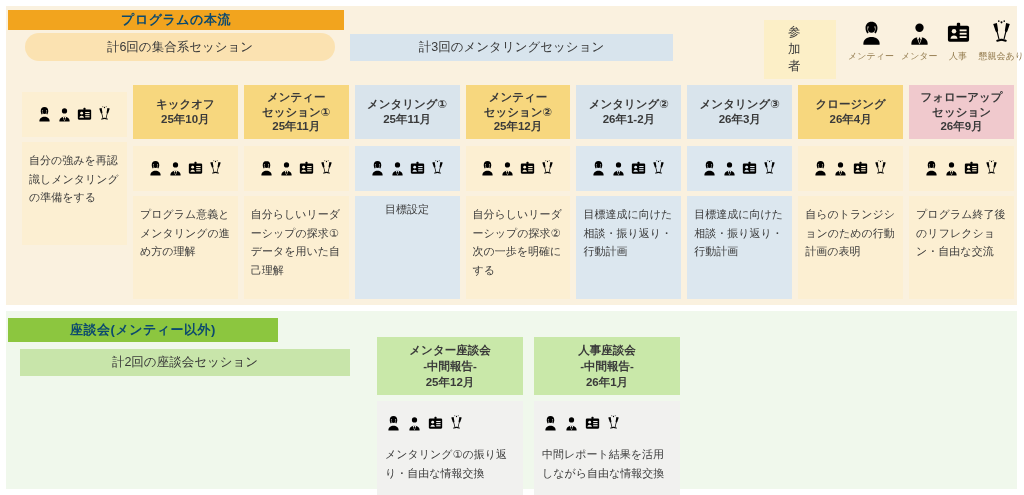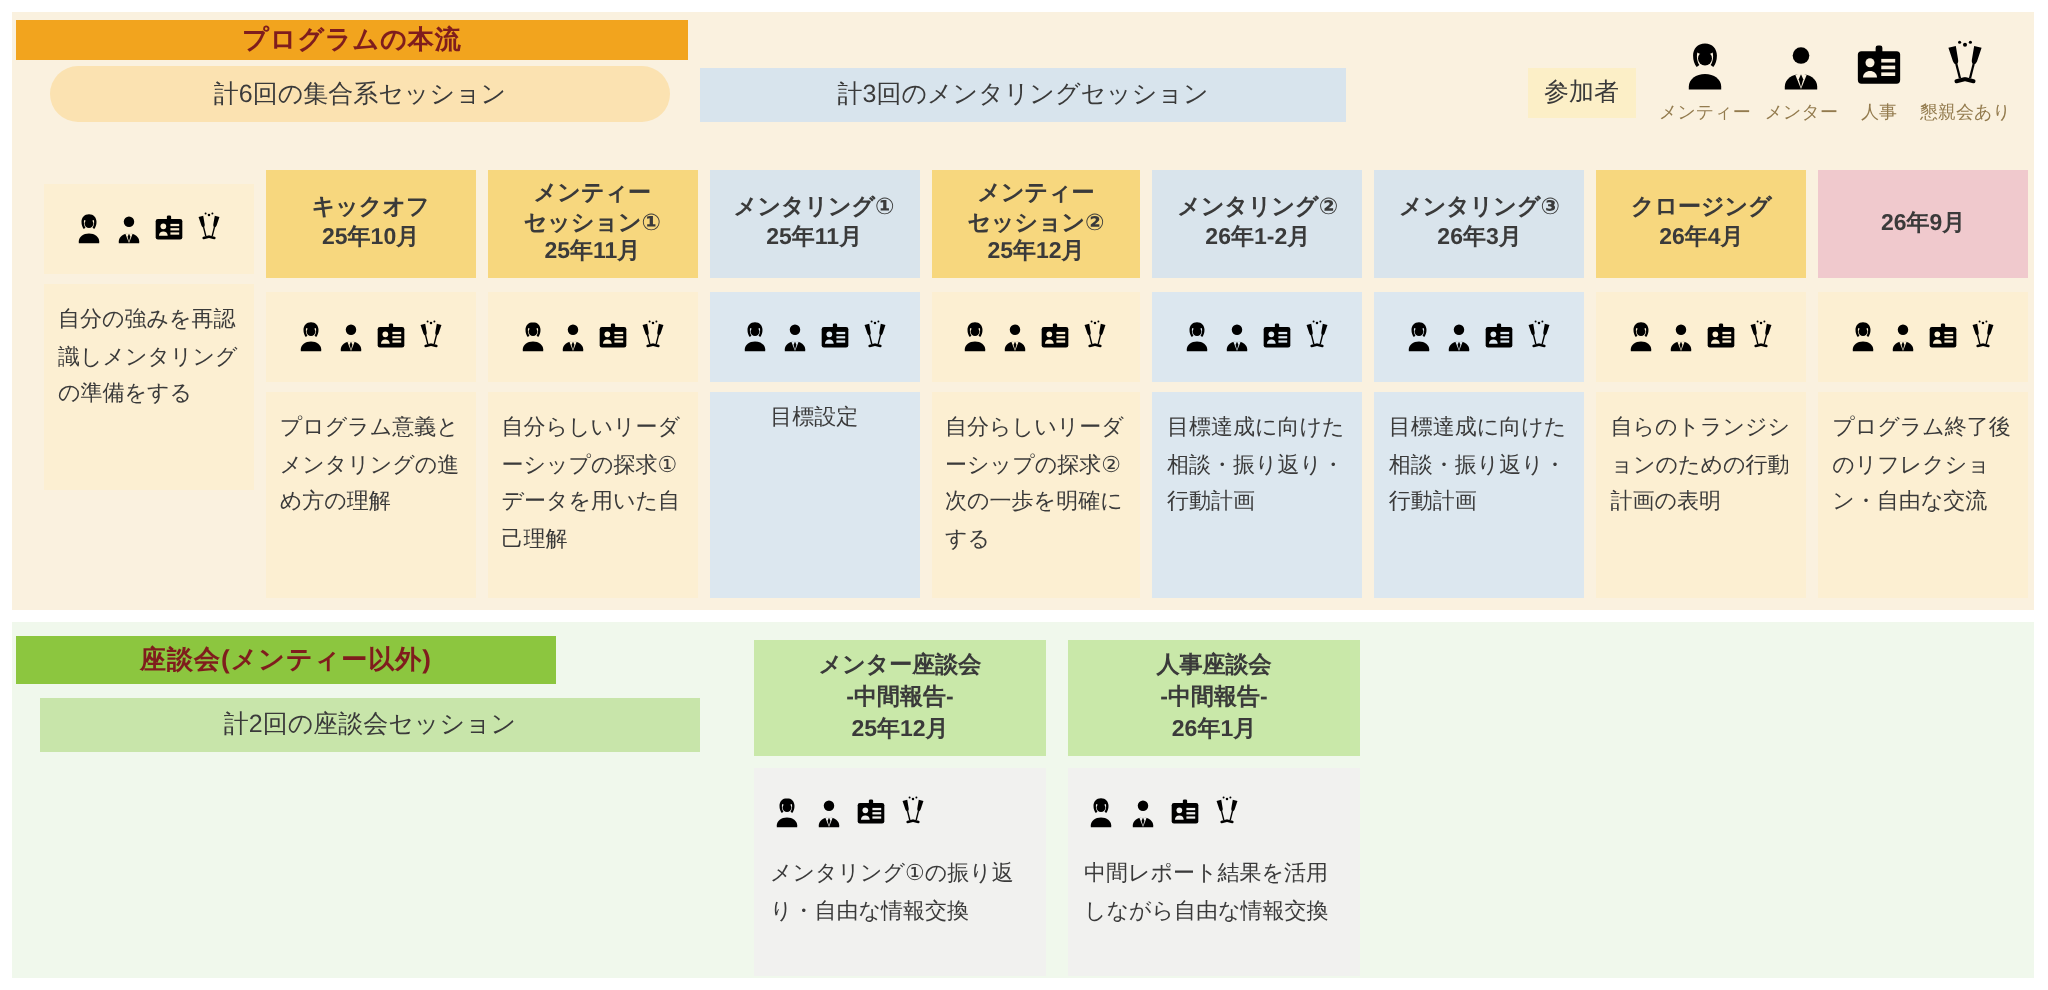--- a/index.html
+++ b/index.html
@@ -7,32 +7,32 @@
     width:1024px; height:495px; background:#ffffff;
     font-family:"Liberation Sans","DejaVu Sans",sans-serif;
     color:#3a3a3a; -webkit-font-smoothing:antialiased;
   }
   #stage { position:relative; width:1024px; height:495px; overflow:hidden; }
 
   .panel-top    { position:absolute; left:6px; top:6px;  width:1011px; height:299px; background:#FAF1DF; }
   .panel-bottom { position:absolute; left:6px; top:311px; width:1011px; height:178px; background:#F0F8EC; }
 
   .bar { position:absolute; display:flex; align-items:center; justify-content:center;
-         color:#7f1d1d; font-weight:bold; font-size:13px; letter-spacing:.5px; }
+         color:#0c4a6e; font-weight:bold; font-size:13px; letter-spacing:.5px; }
   #bar-main  { left:8px; top:10px;  width:336px; height:20px; background:#F2A41E; }
   #bar-round { left:8px; top:318px; width:270px; height:24px; background:#8CC63F; }
 
   .band { position:absolute; display:flex; align-items:center; justify-content:center; font-size:12.5px; }
   #band-group     { left:25px;  top:33px;  width:310px; height:28px; background:#FBE2B1;border-radius:14px; }
   #band-mentoring { left:350px; top:34px;  width:323px; height:27px; background:#D8E4ED; }
   #band-round     { left:20px;  top:349px; width:330px; height:27px; background:#C8E5AA; }
 
   
   #legend { position:absolute; left:764px; top:20px; display:flex; gap:12px; align-items:flex-start; --bg:#FAF1DF; }
-  #legend-title { margin-top:14px; background:#FCEFC7; padding:4px 8px; font-size:12.5px; }
+  #legend-title { background:#FCEFC7; padding:4px 24px; font-size:12.5px; }
   #legend-roles { display:flex; gap:7px; }
   .role { display:flex; flex-direction:column; align-items:center; gap:3px; }
   .role .pic { width:27px; height:27px; }
   .role-label { font-size:9px; color:#937B4E; white-space:nowrap; }
 
   
   #columns-grid { position:absolute; left:22px; top:85px; width:992px;
                   display:grid; grid-template-columns:repeat(9,1fr); gap:6px; }
   .col { display:flex; flex-direction:column; }
   .col-head { height:54px; display:flex; flex-direction:column; justify-content:center; align-items:center;
@@ -45,21 +45,21 @@
                background:#FCEFD2; --bg:#FCEFD2; }
   .col-desc  { margin-top:5px; height:103px; box-sizing:border-box; padding:9px 7px;
                font-size:11px; line-height:1.7; background:#FCEFD2; --bg:#FCEFD2; }
   .col.blue .col-icons, .col.blue .col-desc { background:#DCE7EF; --bg:#DCE7EF; }
   #columns-grid .col:nth-child(4) .col-desc { text-align:center; padding-top:4px; }
 
   
   #roundtable-cards { position:absolute; left:377px; top:320px; display:flex; gap:11px; }
   .card { width:146px; display:flex; flex-direction:column; }
   .card-head { height:58px; background:#C9E8A9; display:flex; flex-direction:column; justify-content:center;
-               align-items:center; text-align:center; font-weight:bold; font-size:11.5px; line-height:1.4; }
+               align-items:center; text-align:center; font-weight:bold; font-size:11.5px; line-height:1.4;margin-top:17px; }
   .card-body { margin-top:6px; height:104px; box-sizing:border-box; background:#F1F1EF; --bg:#F1F1EF;
                padding:14px 8px 8px; }
   .card-icons { display:flex; gap:4px; }
   .card-desc  { margin-top:13px; font-size:11px; line-height:1.75; }
 
   
   .pic { width:17px; height:17px; color:#D9930E; flex:0 0 auto; }
   .pic.faded { color:#F5DFA9; }
 </style>
 </head>
@@ -313,20 +313,22 @@
           </svg>
       <svg class="pic">
             <use href="#sym-party"></use>
           </svg>
     </div>
     <div class="col-desc">自らのトランジションのための行動計画の表明</div>
   </div>
 
   <div class="col pink">
     <div class="col-head">
+      <div class="col-title">フォローアップ
+セッション</div>
       <div class="col-date">26年9月</div>
     </div>
     <div class="col-icons">
       <svg class="pic">
             <use href="#sym-mentee"></use>
           </svg>
       <svg class="pic">
             <use href="#sym-mentor"></use>
           </svg>
       <svg class="pic">

